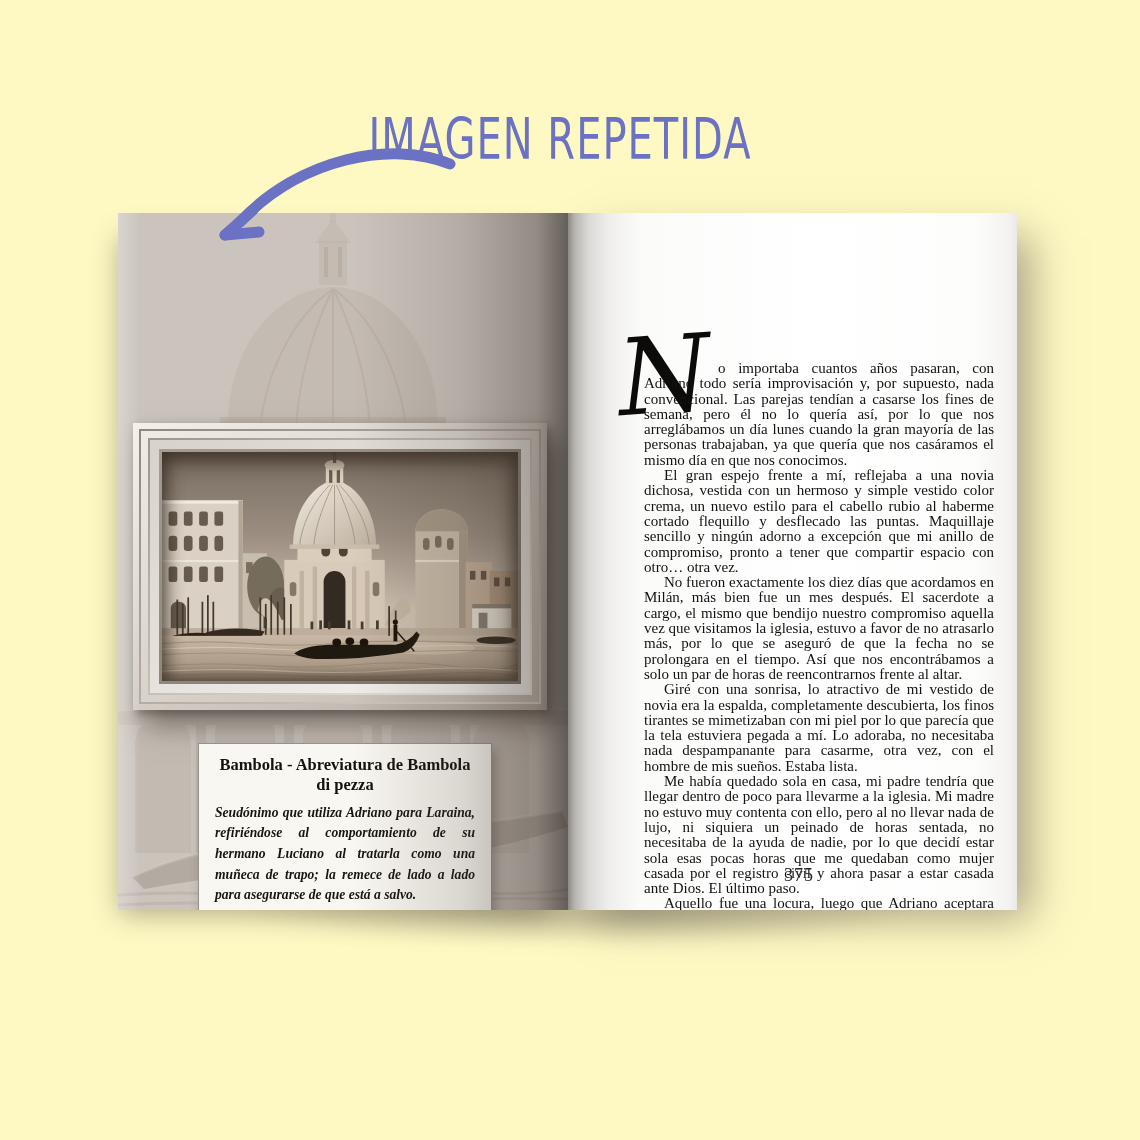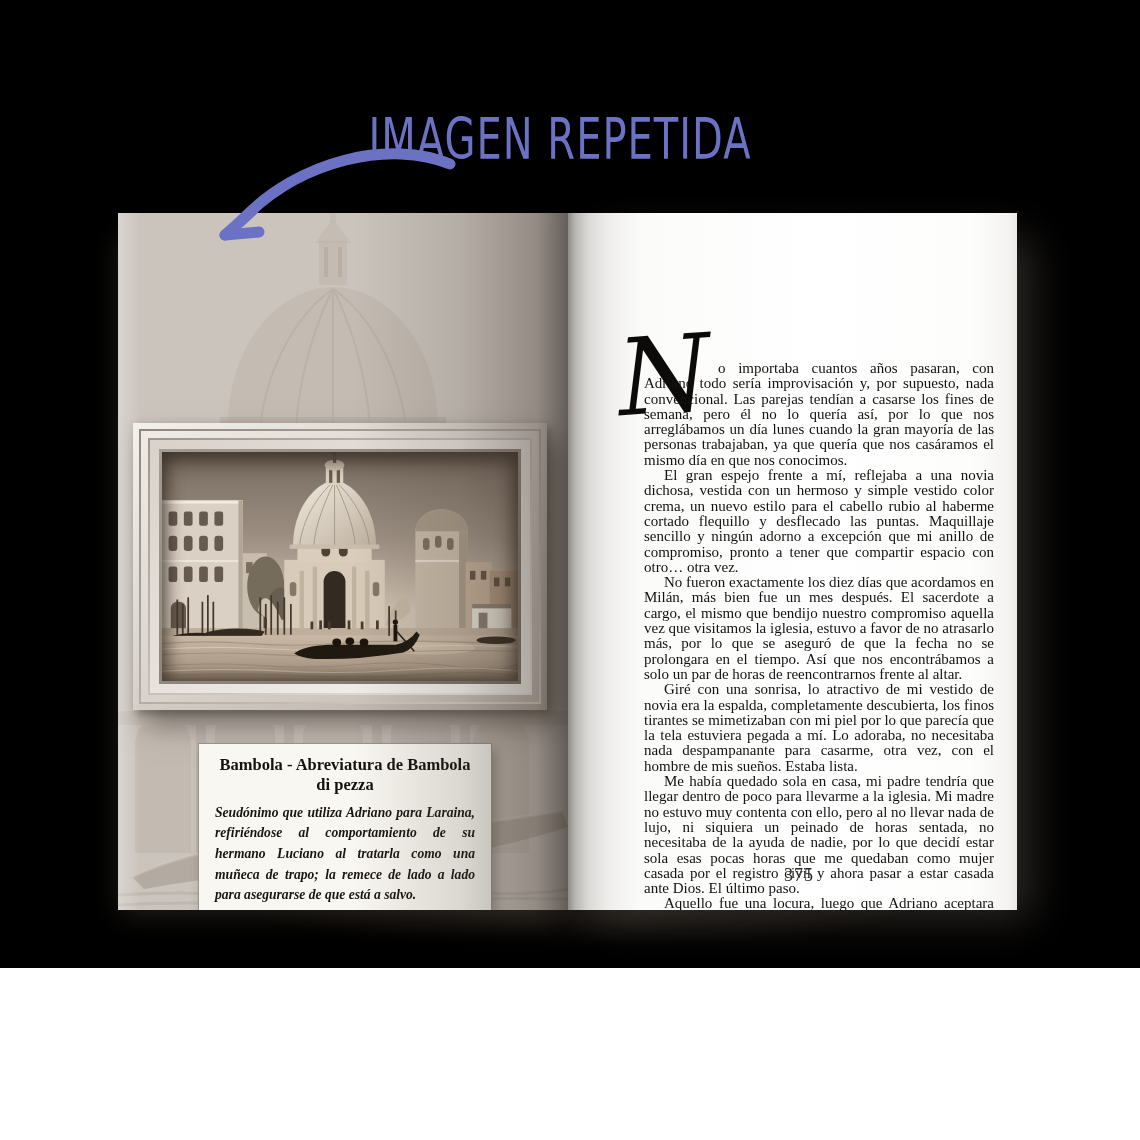--- a/index.html
+++ b/index.html
@@ -1,16 +1,16 @@
 <!DOCTYPE html>
 <html><head>
 <meta charset="utf-8">
 <style>
   html,body{margin:0;padding:0;background:#ffffff;}
-  .canvas{position:relative;width:1140px;height:968px;background:#000000;overflow:hidden;
+  .canvas{position:relative;width:1140px;height:1140px;background:#fef9c3;overflow:hidden;
           font-family:"Liberation Serif",serif;}
 
   
   .annotation-label{position:absolute;left:360px;top:106px;width:400px;text-align:center;
     font-family:"DejaVu Sans",sans-serif;font-size:40px;font-weight:500;color:#6b72c3;
     letter-spacing:1px;transform:scaleY(1.42);transform-origin:top center;white-space:nowrap;}
   .arrow-svg{position:absolute;left:196px;top:130px;width:268px;height:122px;z-index:30;}
 
   
   .book{position:absolute;left:118px;top:213px;width:899px;height:697px;z-index:5;}

